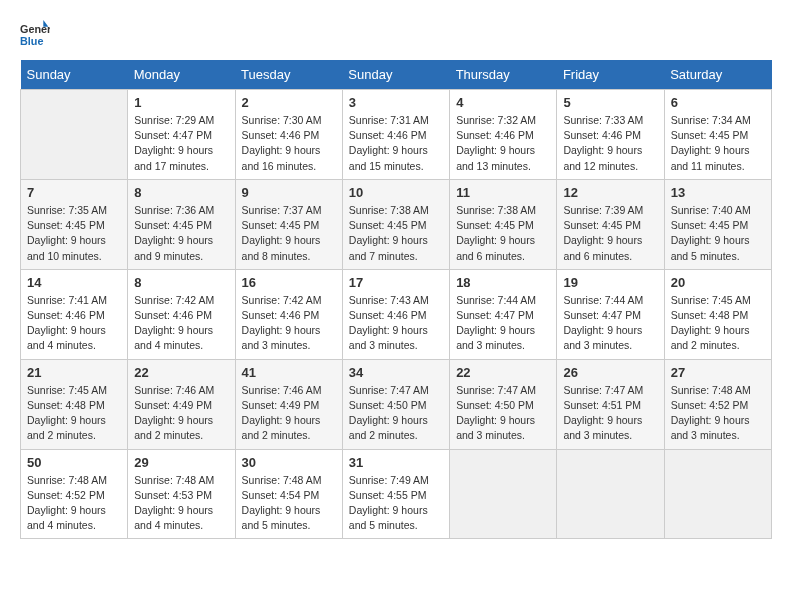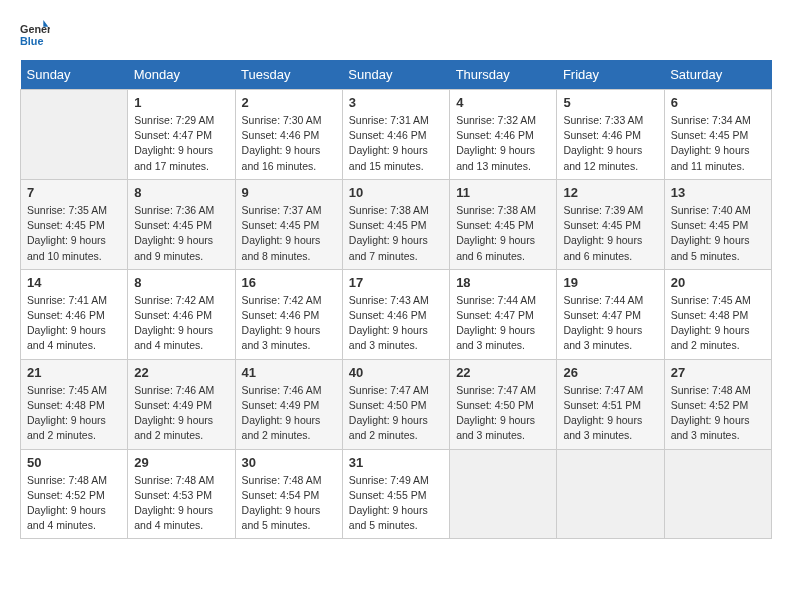--- a/index.html
+++ b/index.html
@@ -206,21 +206,21 @@
         </td>
         <td>
           <span class="day-num">22</span>
           <div class="day-info">Sunrise: 7:46 AM<br>Sunset: 4:49 PM<br>Daylight: 9 hours and 2 minutes.</div>
         </td>
         <td>
           <span class="day-num">41</span>
           <div class="day-info">Sunrise: 7:46 AM<br>Sunset: 4:49 PM<br>Daylight: 9 hours and 2 minutes.</div>
         </td>
         <td>
-          <span class="day-num">40</span>
+          <span class="day-num">34</span>
           <div class="day-info">Sunrise: 7:47 AM<br>Sunset: 4:50 PM<br>Daylight: 9 hours and 2 minutes.</div>
         </td>
         <td>
           <span class="day-num">22</span>
           <div class="day-info">Sunrise: 7:47 AM<br>Sunset: 4:50 PM<br>Daylight: 9 hours and 3 minutes.</div>
         </td>
         <td>
           <span class="day-num">26</span>
           <div class="day-info">Sunrise: 7:47 AM<br>Sunset: 4:51 PM<br>Daylight: 9 hours and 3 minutes.</div>
         </td>

